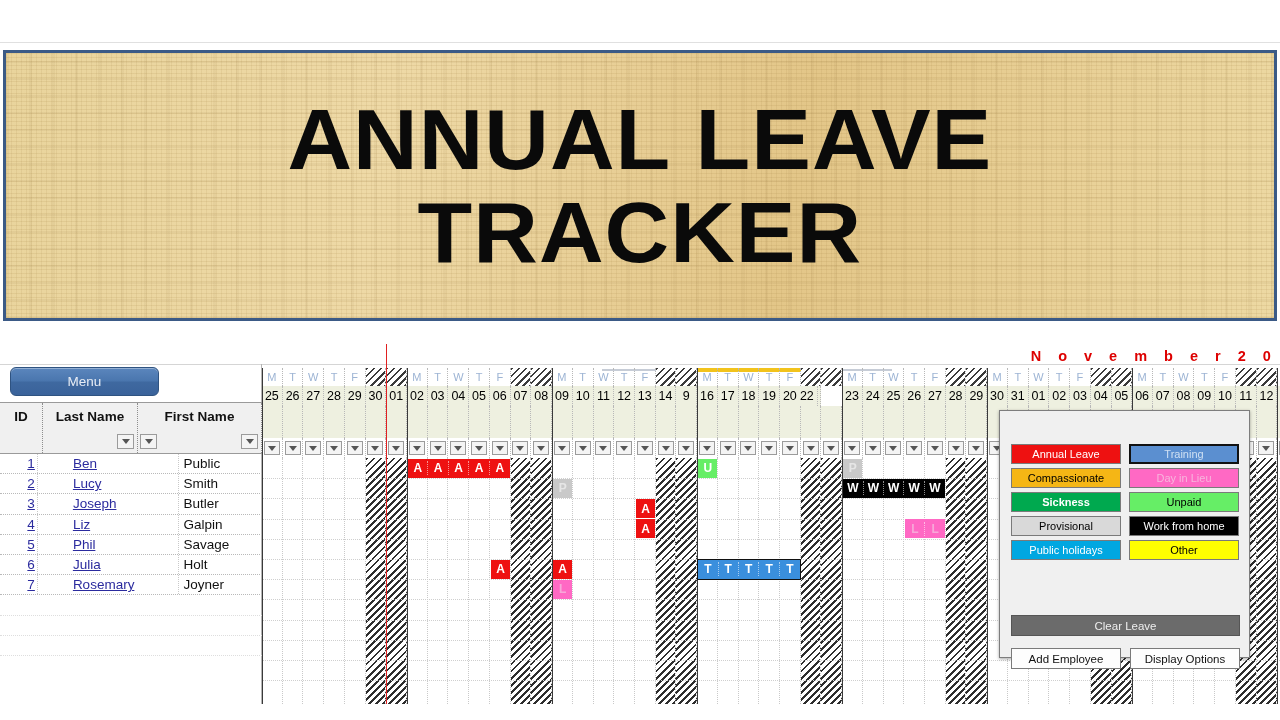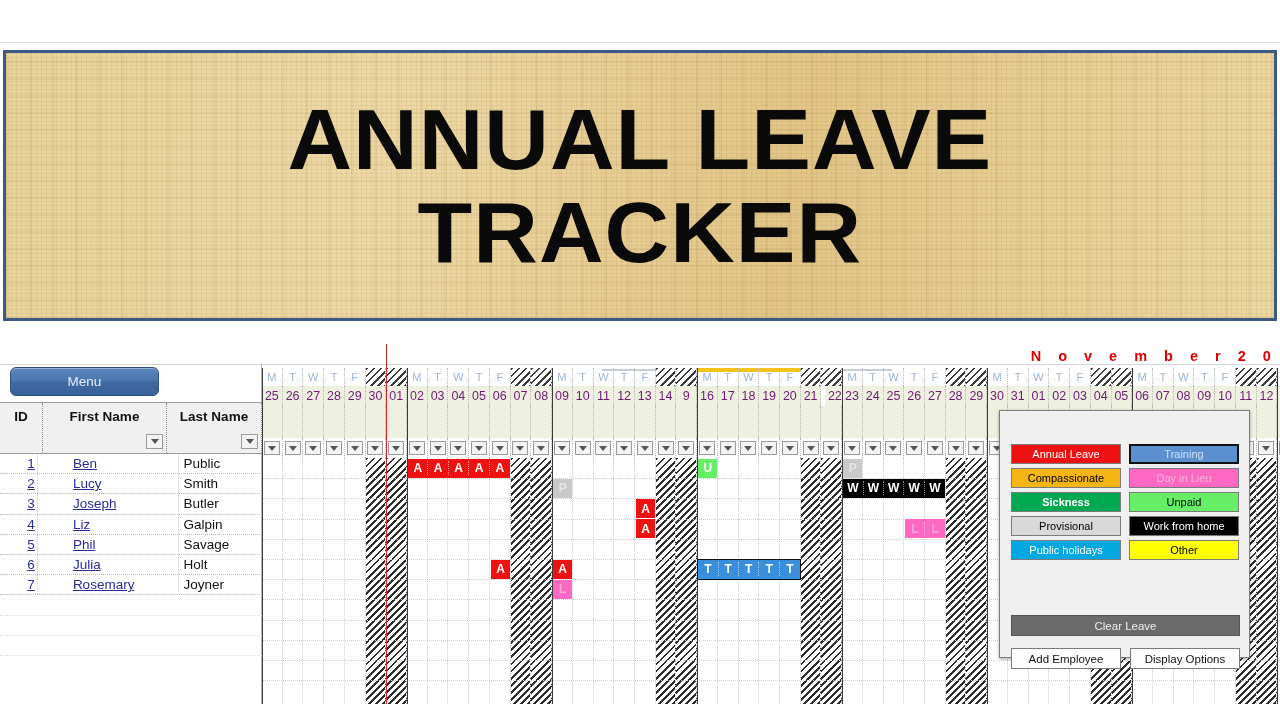--- a/index.html
+++ b/index.html
@@ -104,21 +104,21 @@
   .date-row { position:absolute; left:0; top:56px; height:20px; }
   .green-row { position:absolute; left:0; top:76px; height:32px; }
   .drop-row { position:absolute; left:0; top:108px; height:20px; }
 
   .col {
     position:absolute; top:0; height:100%;
     border-right:1px dotted #b8b8b8;
   }
   .dow-cell { font-size:11px; color:#9db4d4; text-align:center; line-height:18px; }
   .dow-cell.we { background-image: repeating-linear-gradient(135deg,#3b3b3b 0px,#3b3b3b 2px,#fff 2px,#fff 5px); }
-  .date-cell { font-size:12.5px; color:#701a75; text-align:center; line-height:20px; background:#eef0e0; }
+  .date-cell { font-size:12.5px; color:#000000; text-align:center; line-height:20px; background:#eef0e0; }
   .green-cell { background:#eef0e0; }
   .drop-cell { background:#fff; display:flex; align-items:center; justify-content:center; }
   .drop-cell .filt2 { width:16px; height:14px; background:#f4f4f4; border:1px solid #9b9b9b; display:flex; align-items:center; justify-content:center;}
   .drop-cell .filt2:before { content:""; border-left:4px solid transparent; border-right:4px solid transparent; border-top:5px solid #555; display:block; }
 
   .body-grid { position:absolute; left:0; top:128px; height:246px; width:1018px; }
   .bcol { position:absolute; top:0; height:100%; border-right:1px dotted #c9c9c9; }
   .bcol.we { background-image: repeating-linear-gradient(135deg,#2e2e2e 0px,#2e2e2e 2px,#ffffff 2px,#ffffff 5px); }
   .bhline { position:absolute; left:0; width:1018px; height:1px; border-top:1px dotted #cfcfcf; }
   .weekline { position:absolute; top:0; width:1px; background:#3a3a3a; }
@@ -183,28 +183,28 @@
 
     <div class="menu-btn">
       <span>Menu</span>
     </div>
 
     <div class="emp-table">
       <div class="emp-head">
         <div class="cell c-id">
           <span>ID</span>
         </div>
-        <div class="cell c-first">
-          <span>First Name</span>
-          <div class="filt"></div>
-        </div>
         <div class="cell c-last">
           <span>Last Name</span>
           <div class="filt"></div>
           <div class="filt" style="right:-20px;"></div>
+        </div>
+        <div class="cell c-first">
+          <span>First Name</span>
+          <div class="filt"></div>
         </div>
       </div>
       <div id="emp-rows">
           <div class="emp-row">
             <div class="cell id">
               <span class="lnk">1</span>
             </div>
             <div class="cell first">
               <span class="lnk">Ben</span>
             </div>
@@ -349,21 +349,21 @@
           <div class="col date-cell" style="left: 352.24px; width: 20.72px;">12</div>
           <div class="col date-cell" style="left: 372.96px; width: 20.72px;">13</div>
           <div class="col date-cell" style="left: 393.68px; width: 20.72px;">14</div>
           <div class="col date-cell" style="left: 414.4px; width: 20.72px;">9</div>
           <div class="col date-cell" style="left: 435.12px; width: 20.72px;">16</div>
           <div class="col date-cell" style="left: 455.84px; width: 20.72px;">17</div>
           <div class="col date-cell" style="left: 476.56px; width: 20.72px;">18</div>
           <div class="col date-cell" style="left: 497.28px; width: 20.72px;">19</div>
           <div class="col date-cell" style="left: 518px; width: 20.72px;">20</div>
           <div class="col date-cell" style="left: 538.72px; width: 20.72px;">21</div>
-          <div class="col date-cell" style="left: 563px; width: 20.72px;">22</div>
+          <div class="col date-cell" style="left: 535px; width: 20.72px;">22</div>
           <div class="col date-cell" style="left: 580.16px; width: 20.72px;">23</div>
           <div class="col date-cell" style="left: 600.88px; width: 20.72px;">24</div>
           <div class="col date-cell" style="left: 621.6px; width: 20.72px;">25</div>
           <div class="col date-cell" style="left: 642.32px; width: 20.72px;">26</div>
           <div class="col date-cell" style="left: 663.04px; width: 20.72px;">27</div>
           <div class="col date-cell" style="left: 683.76px; width: 20.72px;">28</div>
           <div class="col date-cell" style="left: 704.48px; width: 20.72px;">29</div>
           <div class="col date-cell" style="left: 725.2px; width: 20.72px;">30</div>
           <div class="col date-cell" style="left: 745.92px; width: 20.72px;">31</div>
           <div class="col date-cell" style="left: 766.64px; width: 20.72px;">01</div>

